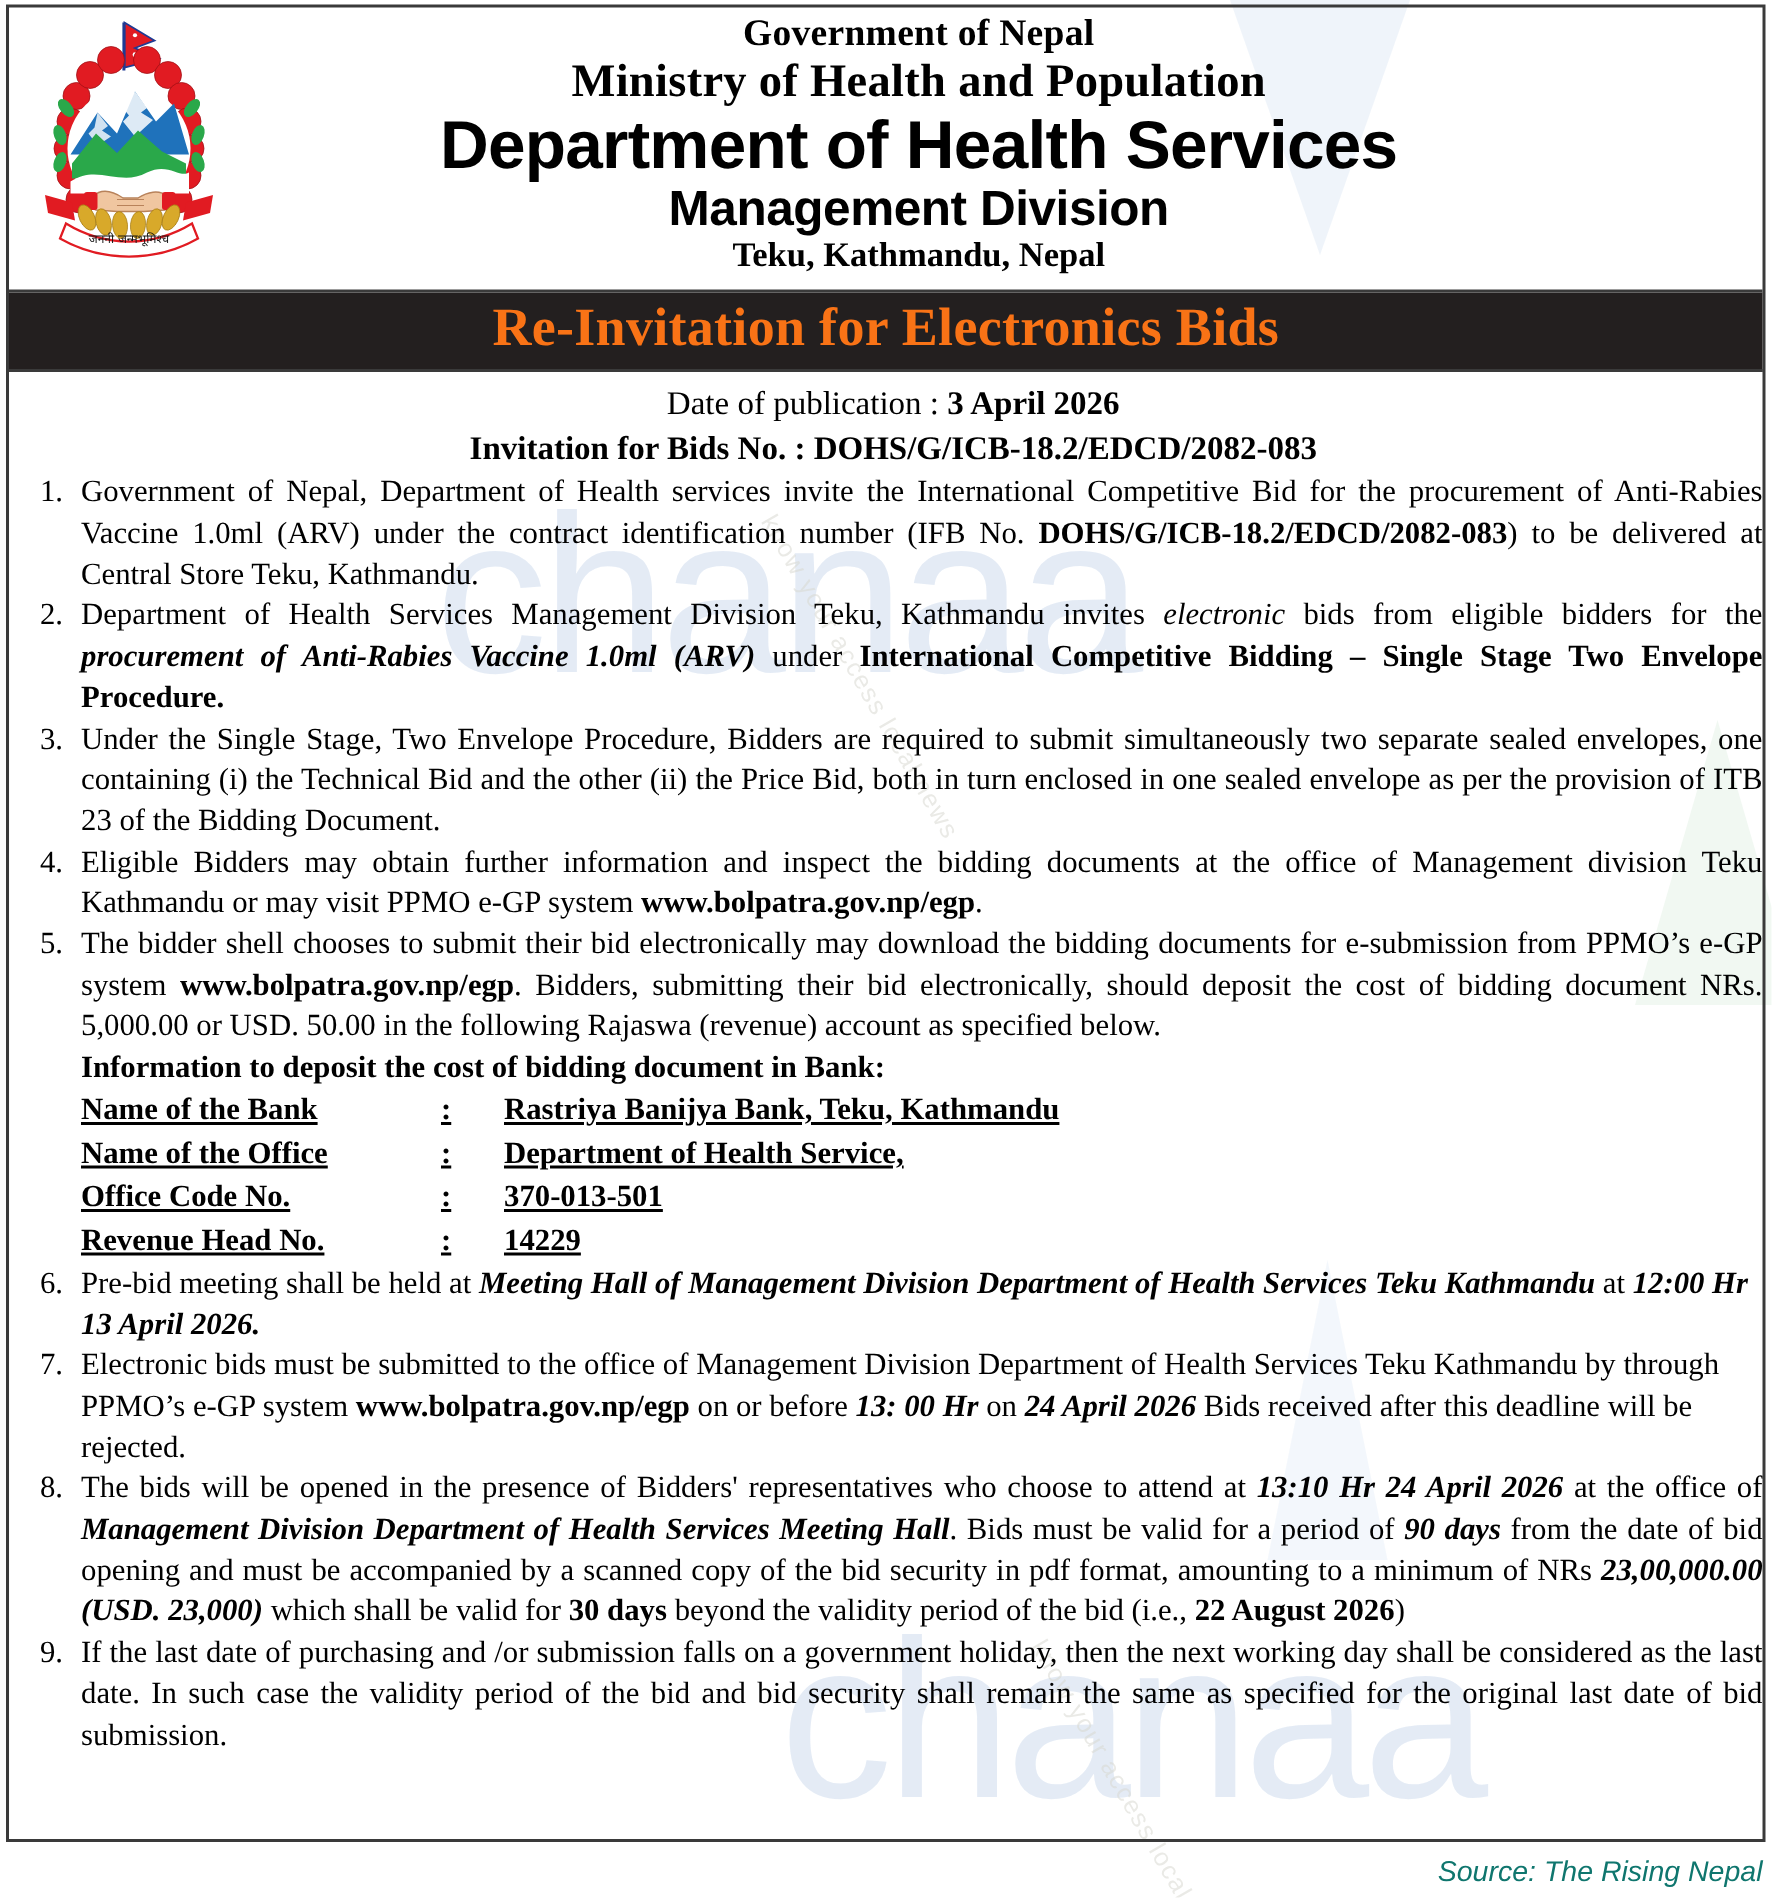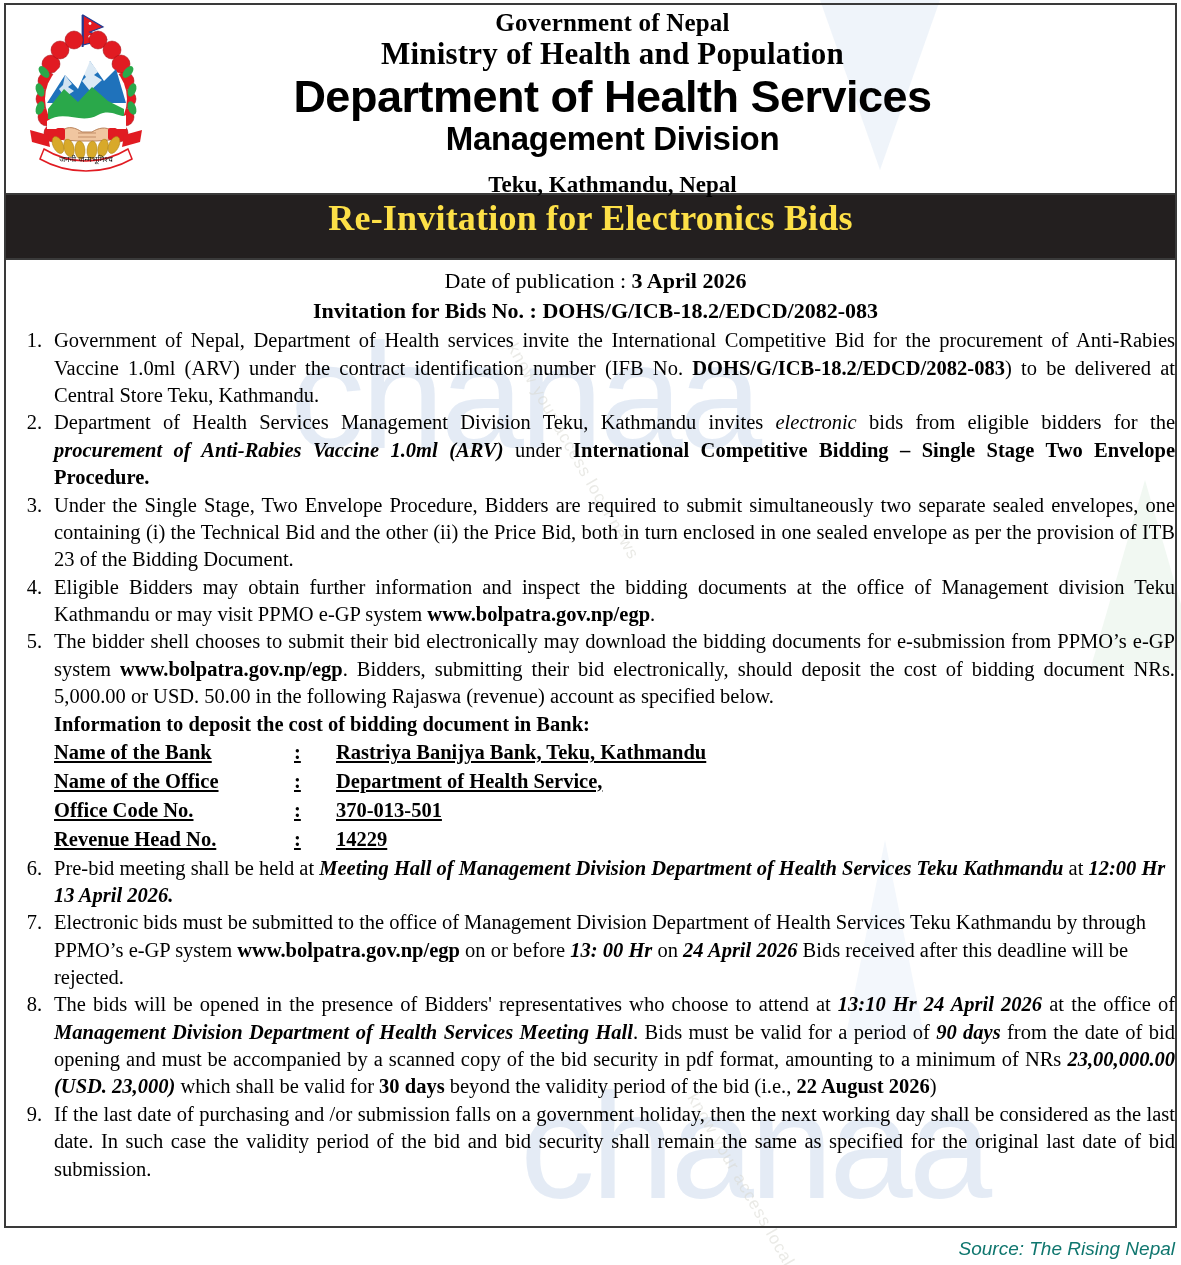--- a/index.html
+++ b/index.html
@@ -87,29 +87,29 @@
     margin-top: 2px;
   }
   .hdr-l4 {
     font-family: "Liberation Sans", sans-serif;
     font-weight: bold; font-size: 33px; line-height: 1.08;
     letter-spacing: -.3px;
   }
   .hdr-l5 {
     font-family: "Liberation Serif", serif;
     font-weight: bold; font-size: 23px; line-height: 1.15;
-    margin-top: 16px;
+    margin-top: 1px;
   }
 
   
   #banner {
     background: #231f1f;
-    color: #fde047;
+    color: #f97316;
     text-align: center;
-    height: 65px;
+    height: 53px;
     line-height: 47px;
     font-family: "Liberation Serif", serif;
     font-weight: bold;
     font-size: 36px;
     letter-spacing: .2px;
     border-bottom: 2px solid #3a3a3a;
   }
 
   
   #body {

